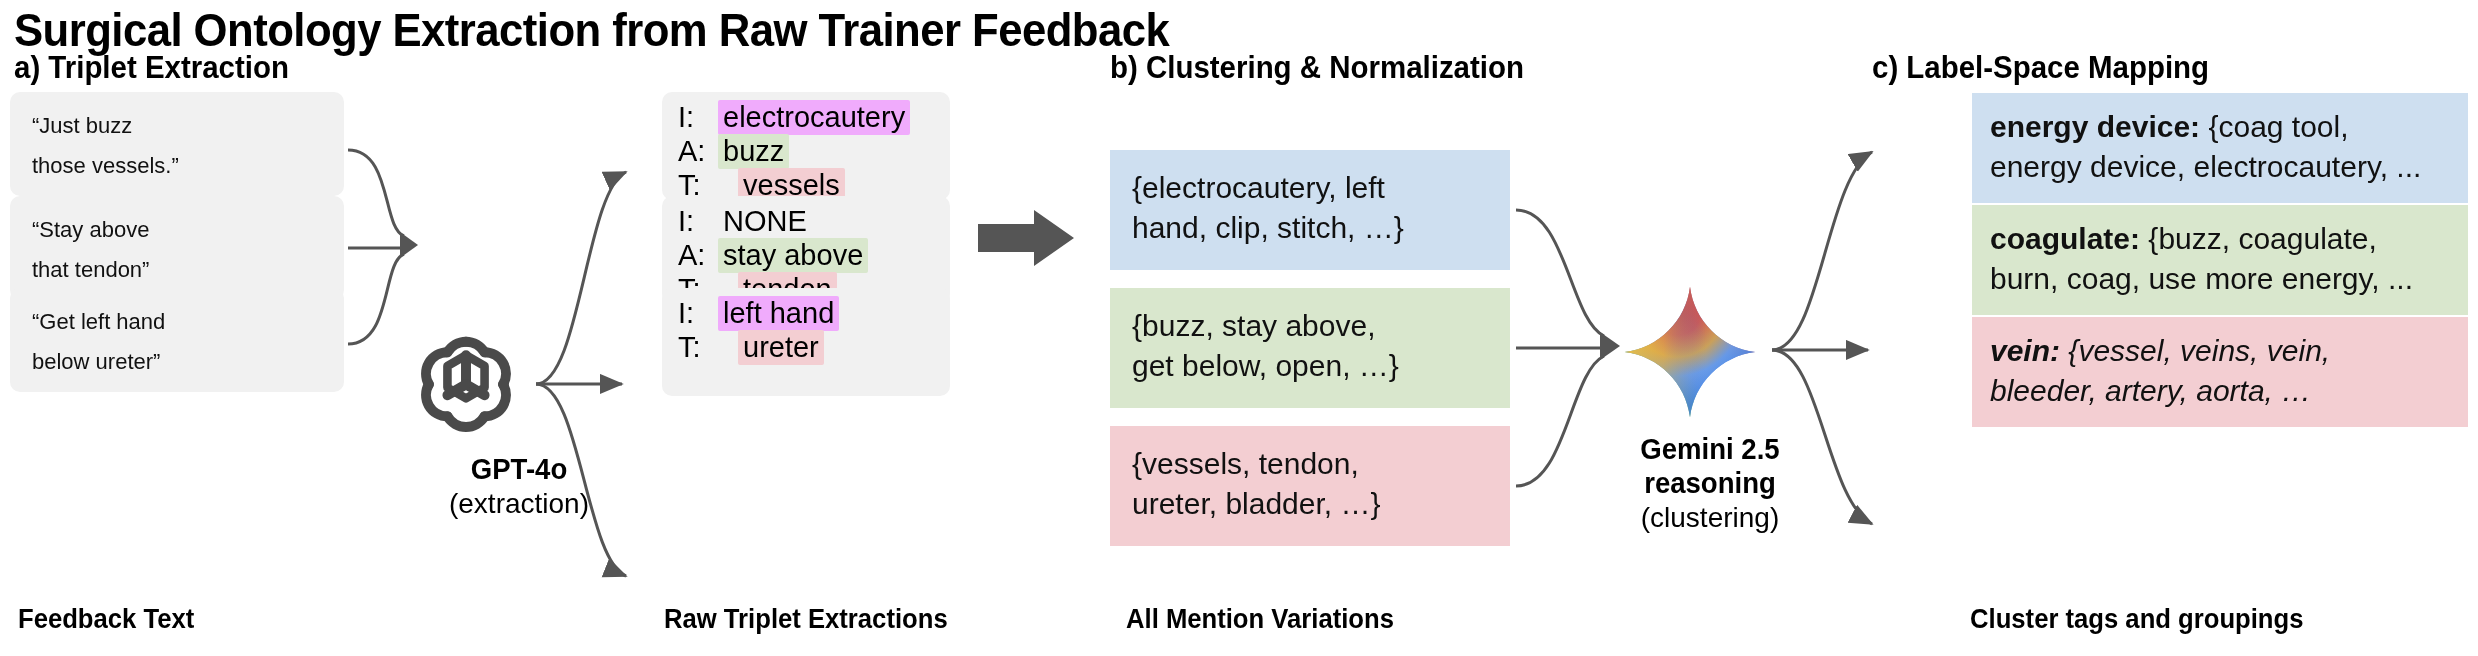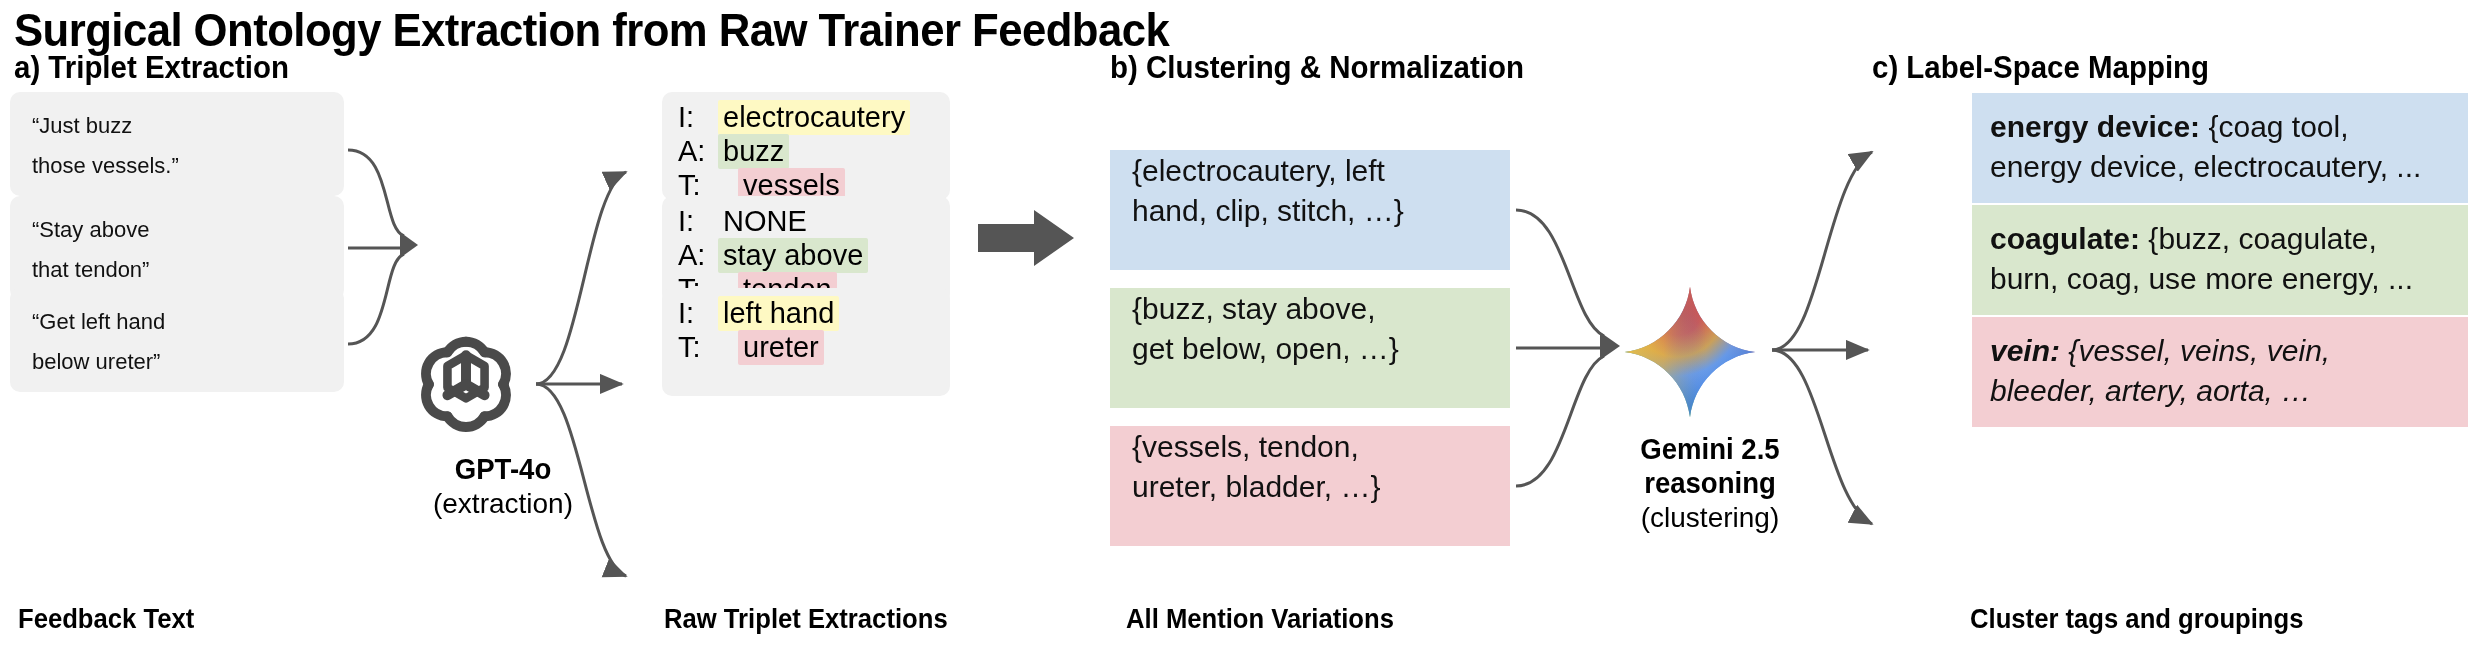--- a/index.html
+++ b/index.html
@@ -50,29 +50,29 @@
     position:absolute;left:662px;width:288px;
     background:#f1f1f1;border-radius:10px;
     box-sizing:border-box;padding:8px 14px 8px 16px;
   }
   #tr-0{top:92px;height:108px;}
   #tr-1{top:196px;height:108px;}
   #tr-2{top:288px;height:108px;}
   .tr-row{font-size:29px;line-height:34px;white-space:nowrap;}
   .tr-key{display:inline-block;width:40px;}
   .hl{padding:1px 5px 2px 5px;border-radius:2px;}
-  .hl-i{background:#fef9c3;text-align:right;}
+  .hl-i{background:#f0abfc;text-align:right;}
   .hl-a{background:#d9e7cd;}
   .hl-t{background:#f3ced2;margin-left:20px;}
   .hl-none{background:transparent;padding-left:5px;}
 
   
   .cl-box{
     position:absolute;left:1110px;width:400px;
-    box-sizing:border-box;padding:1px 22px;
+    box-sizing:border-box;padding:18px 22px;
     font-size:30px;line-height:40px;color:#111;
   }
   #cl-0{top:150px;height:120px;background:#cedff0;}
   #cl-1{top:288px;height:120px;background:#d9e7cd;}
   #cl-2{top:426px;height:120px;background:#f3ced2;}
 
   
   .mp-box{
     position:absolute;left:1972px;width:496px;
     box-sizing:border-box;padding:14px 18px;
@@ -80,21 +80,21 @@
   }
   #mp-0{top:93px;height:110px;background:#cedff0;}
   #mp-1{top:205px;height:110px;background:#d9e7cd;}
   #mp-2{top:317px;height:110px;background:#f3ced2;font-style:italic;}
   .mp-tag{font-weight:bold;margin-top:39px;}
 
   
   .model-label{
     position:absolute;text-align:center;white-space:nowrap;
   }
-  #gpt-label{left:388px;top:452px;width:230px;}
+  #gpt-label{left:404px;top:452px;width:230px;}
   #gem-label{left:1565px;top:432px;width:290px;}
   .model-name{font-size:29px;font-weight:bold;line-height:34px;transform:scaleX(0.95);}
   .model-sub{font-size:28px;line-height:36px;}
 
   
   #openai-logo{position:absolute;left:408px;top:326px;width:116px;height:116px;}
   #gemini-logo{position:absolute;left:1622px;top:284px;width:136px;height:136px;}
 
   svg.conn{position:absolute;left:0;top:0;width:2478px;height:656px;pointer-events:none;}
 </style>

